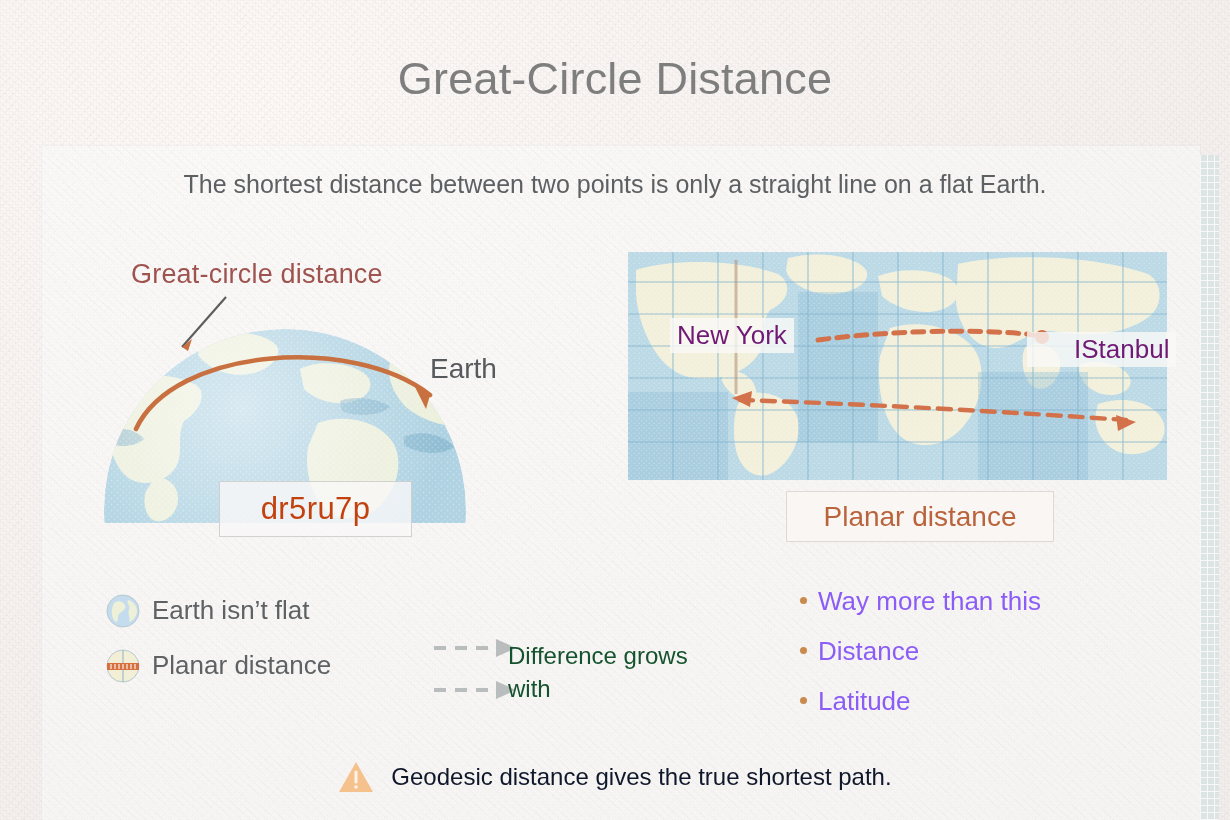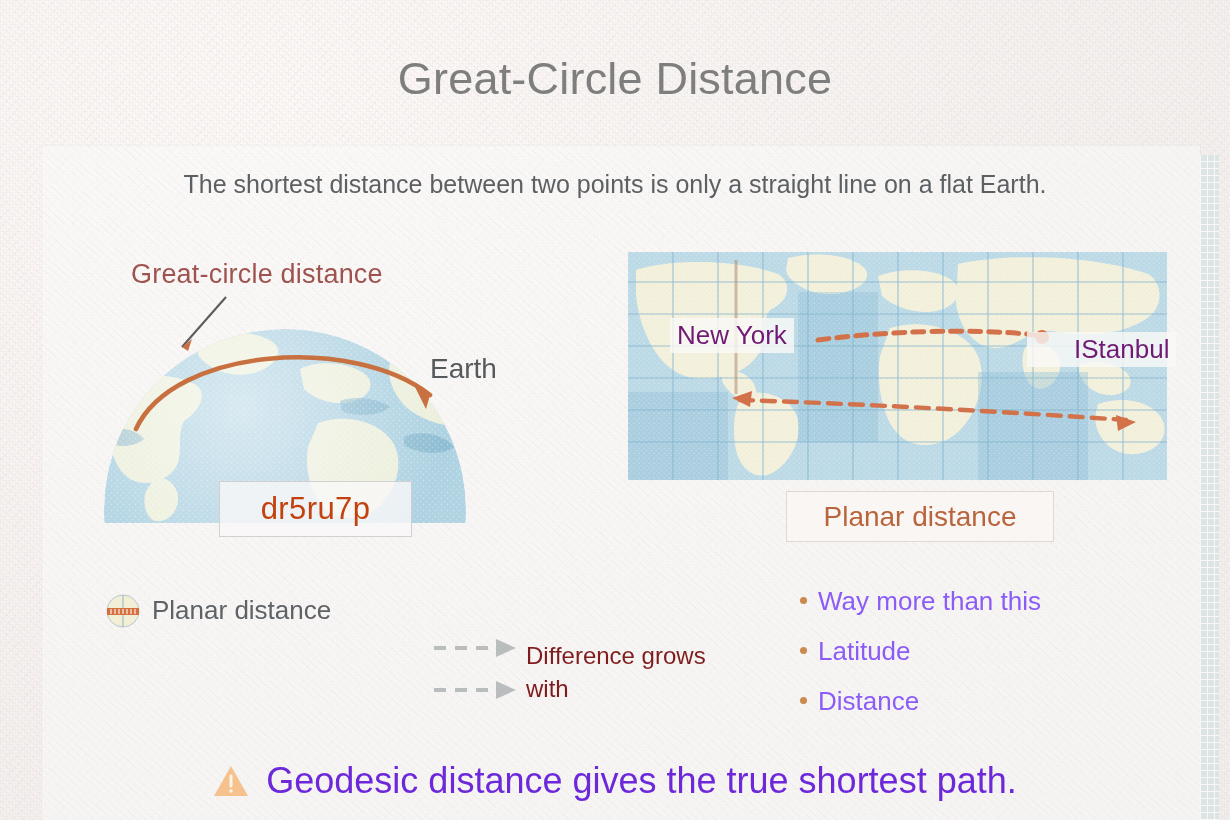--- a/index.html
+++ b/index.html
@@ -227,25 +227,25 @@
     left: 432px;
     top: 638px;
     display: flex;
     flex-direction: column;
     gap: 22px;
   }
   .dash-arrow { width: 86px; height: 20px; }
 
   .mid-text {
     position: absolute;
-    left: 526px;
+    left: 508px;
     top: 639px;
     width: 185px;
     font-size: 24px;
-    color: #7f1d1d;
+    color: #14532d;
     line-height: 1.38;
   }
 
   .list-right {
     position: absolute;
     left: 800px;
     top: 586px;
   }
   .li-right {
     display: flex;
@@ -273,22 +273,22 @@
     left: 0;
     top: 760px;
     width: 1230px;
     display: flex;
     align-items: center;
     justify-content: center;
     gap: 17px;
   }
   .warn-icon { width: 36px; height: 34px; flex: 0 0 36px; }
   .footer-text {
-    font-size: 36px;
-    color: #6d28d9;
+    font-size: 24px;
+    color: #0f172a;
   }
 </style>
 </head>
 <body>
 
 <div class="page-bg"></div>
 
 <div class="slide-title">Great-Circle Distance</div>
 
 <div class="card">
@@ -427,20 +427,28 @@
   </svg>
 </div>
 
 <div class="map-city city-ny">New York</div>
 <div class="map-city city-ist">IStanbul</div>
 
 <div class="planar-chip">Planar distance</div>
 
 <div class="list-left">
 
+  <div class="li-left">
+    <svg class="emoji" viewBox="0 0 34 34">
+      <circle cx="17" cy="17" r="16" fill="#c4dced" stroke="#b6c9cf" stroke-width="1"></circle>
+      <path d="M8 9 C12 6 17 7 19 11 C21 15 16 17 13 20 C11 23 13 27 10 28 C6 25 4 17 8 9 Z" fill="#eef0d8"></path>
+      <path d="M22 6 C27 7 31 12 31 17 C31 22 27 27 23 28 C25 23 21 20 23 16 C25 12 20 9 22 6 Z" fill="#eef0d8"></path>
+    </svg>
+    <span class="txt">Earth isn’t flat</span>
+  </div>
 
 
   <div class="li-left">
     <svg class="emoji" viewBox="0 0 34 34">
       <circle cx="17" cy="17" r="16" fill="#f2efd6" stroke="#b6c9cf" stroke-width="1"></circle>
       <path d="M1 14 H33 V21 H1 Z" fill="#d6713f"></path>
       <g stroke="#f6f2ea" stroke-width="1.2">
         <path d="M5 15 V20 M9 15 V20 M13 15 V20 M17 15 V20 M21 15 V20 M25 15 V20 M29 15 V20"></path>
       </g>
       <path d="M17 1 V14 M17 21 V33" stroke="#9fbcc8" stroke-width="1.2"></path>
@@ -463,25 +471,25 @@
 
 <div class="mid-text">Difference grows with</div>
 
 <div class="list-right">
   <div class="li-right">
     <span class="dot"></span>
     <span class="txt">Way more than this</span>
   </div>
   <div class="li-right">
     <span class="dot"></span>
-    <span class="txt">Latitude</span>
+    <span class="txt">Distance</span>
   </div>
   <div class="li-right">
     <span class="dot"></span>
-    <span class="txt">Distance</span>
+    <span class="txt">Latitude</span>
   </div>
 </div>
 
 <div class="footer">
   <svg class="warn-icon" viewBox="0 0 36 34">
     <path d="M18 2 L35 32 L1 32 Z" fill="#f5c28e"></path>
     <path d="M18 12 V22" stroke="#fdf4e8" stroke-width="3" stroke-linecap="round"></path>
     <circle cx="18" cy="27" r="1.8" fill="#fdf4e8"></circle>
   </svg>
   <span class="footer-text">Geodesic distance gives the true shortest path.</span>

